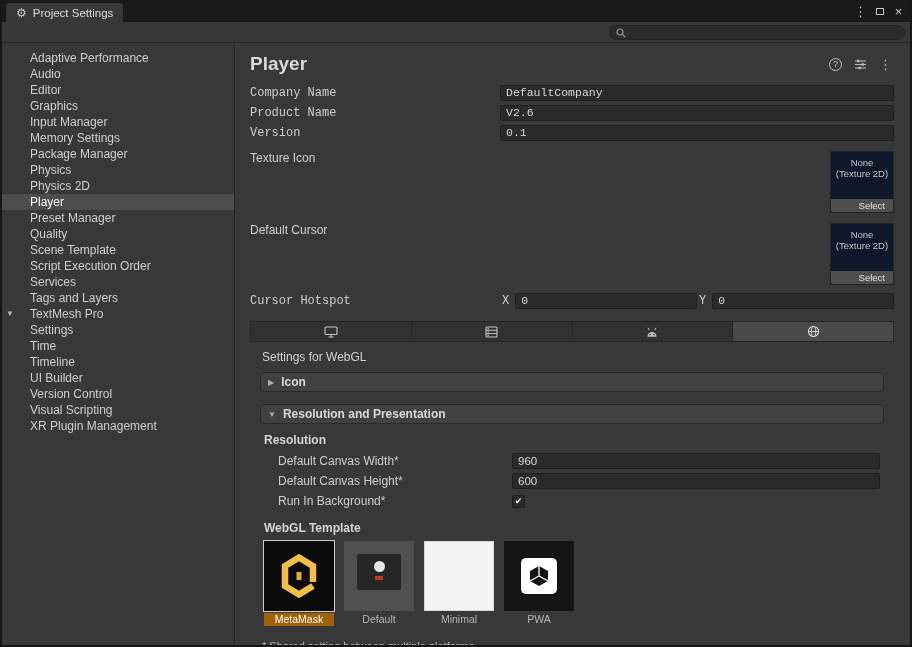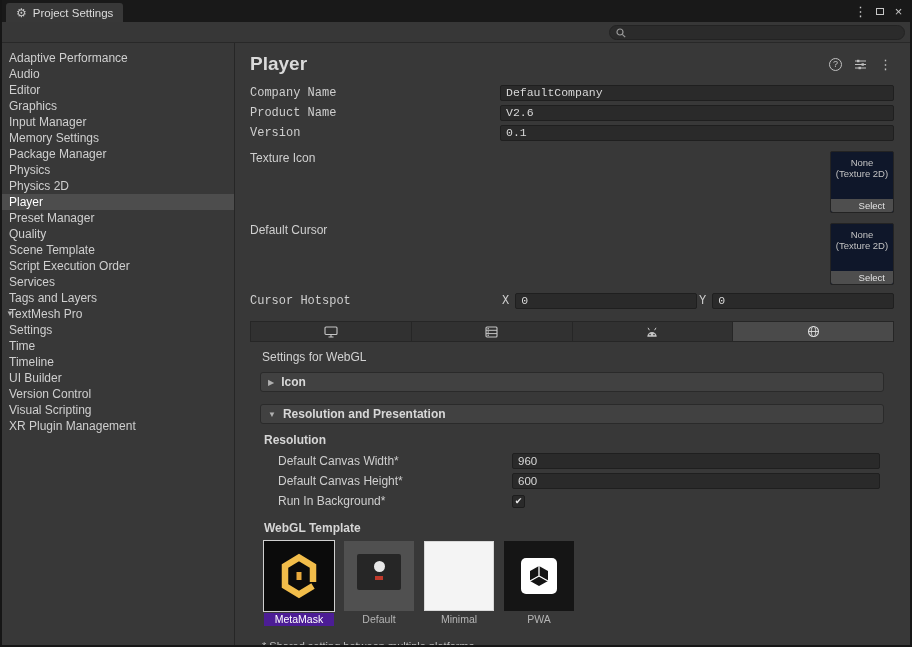--- a/index.html
+++ b/index.html
@@ -16,21 +16,21 @@
   .win-btn{ width:19px; height:20px; display:flex; align-items:center; justify-content:center; font-size:13px; cursor:default; }
   .max-glyph{ width:8px; height:7px; border:1px solid #c8c8c8; display:block; }
   
   .toolbar{ height:21px; background:#373737; border-bottom:1px solid #282828; position:relative; }
   .search{ position:absolute; left:607px; right:5px; top:3px; height:15px; background:#2b2b2b;
            border:1px solid #232323; border-radius:8px; display:flex; align-items:center; padding:0 6px; gap:4px; }
   
   .bodyrow{ display:flex; height:602px; }
   .sidebar{ width:233px; min-width:233px; border-right:1px solid #262626; padding-top:7px;
             color:#cfcfcf; overflow:hidden; }
-  .side-item{ height:16px; line-height:16px; padding-left:7px; white-space:nowrap; position:relative; font-size:12px; }
+  .side-item{ height:16px; line-height:16px; padding-left:28px; white-space:nowrap; position:relative; font-size:12px; }
   .side-item.selected{ background:#4d4d4d; color:#ffffff; }
   .side-item.child{ }
   .side-item .fold{ position:absolute; left:4px; top:0; font-size:8px; color:#b4b4b4; line-height:16px; }
   
   .main{ flex:1; position:relative; padding:8px 16px 0 15px; overflow:hidden; }
   .main-header{ display:flex; align-items:center; height:26px; margin-bottom:8px; }
   .page-title{ font-size:19px; font-weight:bold; color:#dadada; }
   .header-icons{ margin-left:auto; display:flex; gap:12px; align-items:center; color:#c0c0c0; margin-right:2px; }
   .help-circle{ width:13px; height:13px; border:1px solid #c0c0c0; border-radius:50%; font-size:9px;
                 display:flex; align-items:center; justify-content:center; }
@@ -66,21 +66,21 @@
   .sub-row{ display:flex; align-items:center; height:16px; margin-bottom:4px; padding-left:18px; padding-right:4px; }
   .sub-row .flabel{ width:234px; min-width:234px; }
   .checkbox{ width:13px; height:13px; background:#2a2a2a; border:1px solid #1d1d1d; border-radius:2px;
              color:#e8e8e8; font-size:9px; line-height:11px; text-align:center; }
   
   .tmpl-row{ display:flex; gap:10px; padding-left:4px; margin-top:2px; }
   .tmpl{ width:70px; text-align:center; }
   .tmpl-thumb{ width:70px; height:70px; position:relative; overflow:hidden; }
   .tmpl.selected .tmpl-thumb{ outline:1px solid #d0d0d0; }
   .tmpl-name{ font-size:10.5px; color:#b4b4b4; height:13px; line-height:13px; margin-top:2px; }
-  .tmpl.selected .tmpl-name{ background:#4c1d95; color:#ffffff; }
+  .tmpl.selected .tmpl-name{ background:#a16207; color:#ffffff; }
   .thumb-metamask{ background:#0b0b0b; display:flex; align-items:center; justify-content:center; }
   .thumb-default{ background:#505050; }
   .mini-screen{ position:absolute; left:13px; right:13px; top:13px; bottom:21px; background:#262626; border-radius:2px; }
   .mini-logo{ width:11px; height:11px; margin:7px auto 0; background:#e8e8e8; border-radius:50%; }
   .mini-bar{ width:8px; height:4px; background:#c0392b; margin:4px auto 0; }
   .thumb-minimal{ background:#f4f4f4; border:1px solid #d8d8d8; }
   .thumb-pwa{ background:#151515; display:flex; align-items:center; justify-content:center; }
   .pwa-badge{ width:36px; height:36px; background:#ffffff; border-radius:5px; display:flex; align-items:center; justify-content:center; }
   .footnote{ margin:14px 0 8px 2px; font-size:11px; color:#bdbdbd; }
 </style>

